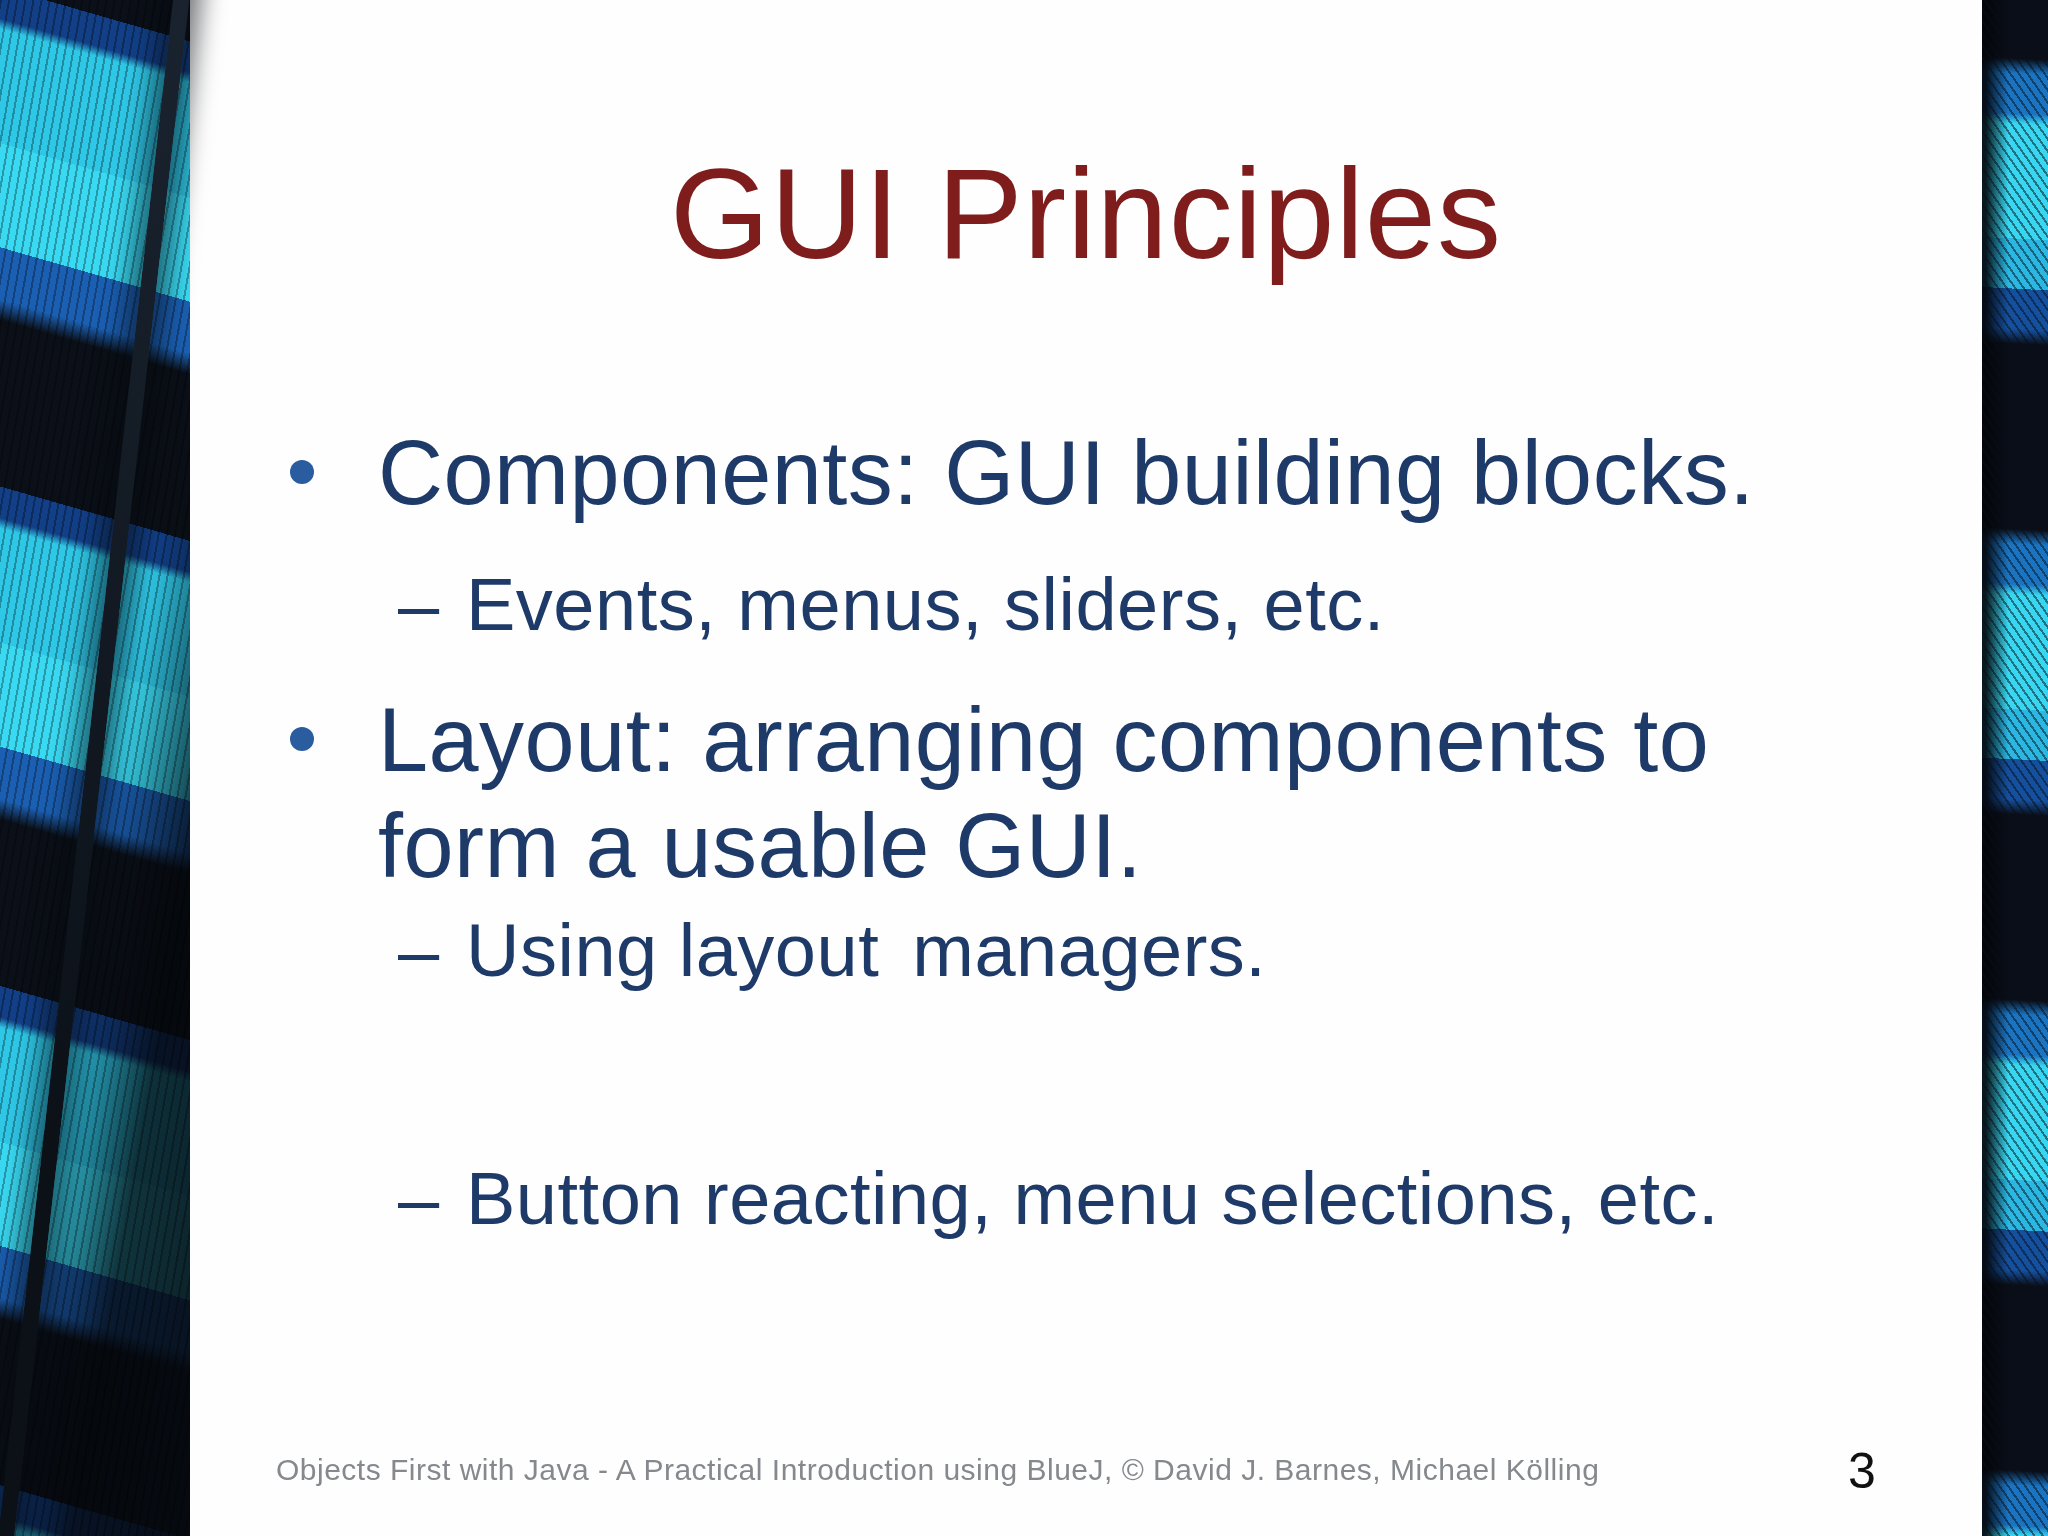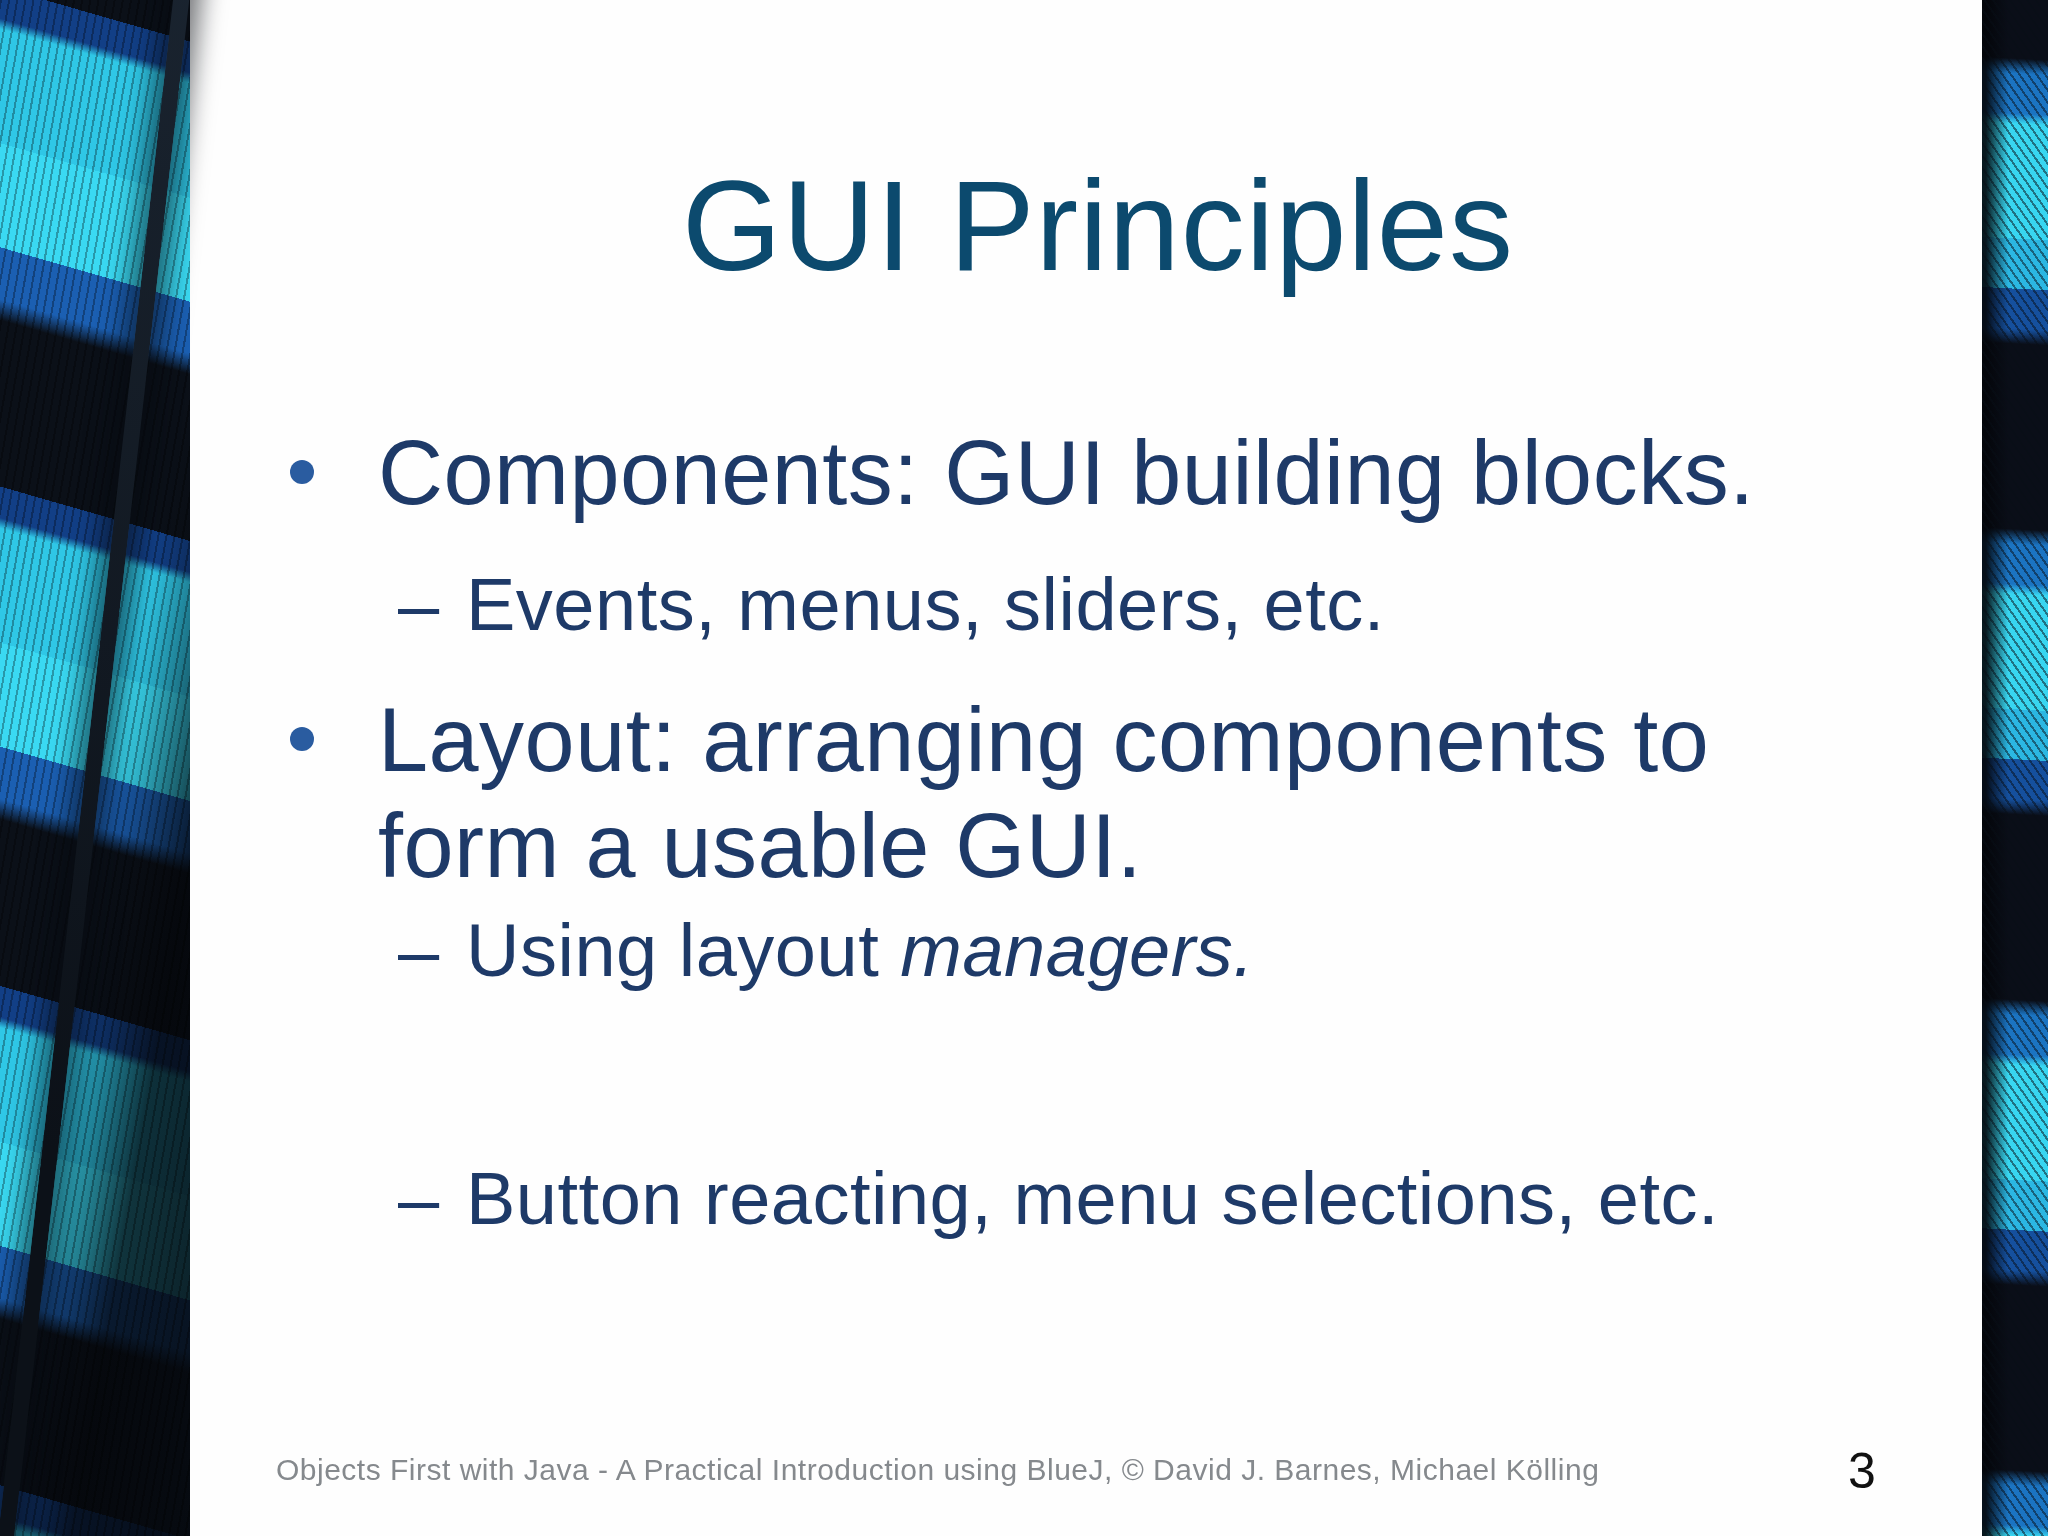--- a/index.html
+++ b/index.html
@@ -32,34 +32,34 @@
       repeating-linear-gradient(55deg, rgba(8,14,22,0.5) 0 2px, rgba(0,0,0,0) 2px 7px),
       linear-gradient(to right, rgba(3,5,9,0.9) 0 6%, rgba(3,5,9,0) 40%),
       repeating-linear-gradient(183deg,
         #0a0e18 0 60px, #1b74c2 75px 115px, #38d6f0 125px 240px,
         #2bb7e2 240px 290px, #15509e 290px 330px, #0a0e18 345px 470px);
   }
   
   .title{
     position:absolute;left:190px;top:137px;width:1792px;
     text-align:center;font-size:128px;line-height:1.2;font-weight:400;
-    color:#0c4a6e;letter-spacing:1px;margin:12px;
+    color:#7f1d1d;letter-spacing:1px;margin:0;
   }
   .row{position:absolute;display:flex;align-items:flex-start;color:#1e3a68;}
   .row.l1{left:290px;width:1520px;font-size:90px;line-height:106px;letter-spacing:0.5px;}
   .row.l2{left:398px;width:1500px;font-size:74px;line-height:88px;letter-spacing:0.5px;}
   .marker-box{flex:0 0 88px;}
   .dash-box{flex:0 0 68px;}
   .dot{
     display:block;width:24px;height:24px;border-radius:50%;
     background:#2a5ca0;margin-top:40px;
   }
   .b1{top:420px;} .s1{top:561px;} .b2{top:687px;justify-content:space-between;}
   .s2{top:907px;} .b3{top:1027px;} .s3{top:1155px;}
-  .ital{font-style:italic;}
+  .ital{margin-left:12px;}
   .footer{
     position:absolute;left:276px;top:1450px;width:1500px;
     font-size:30px;line-height:40px;color:#85898d;letter-spacing:0.5px;
   }
   .pagenum{
     position:absolute;left:1848px;top:1443px;
     font-size:50px;line-height:56px;color:#111111;
   }
 </style>
 </head>

